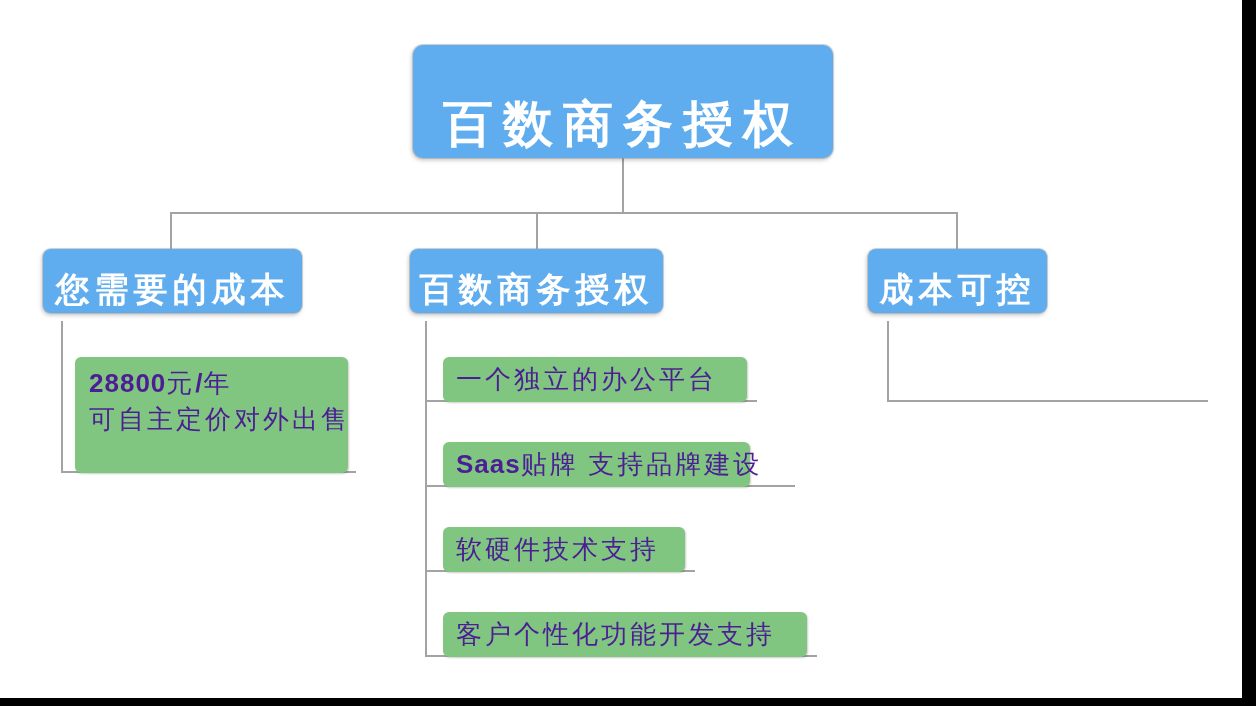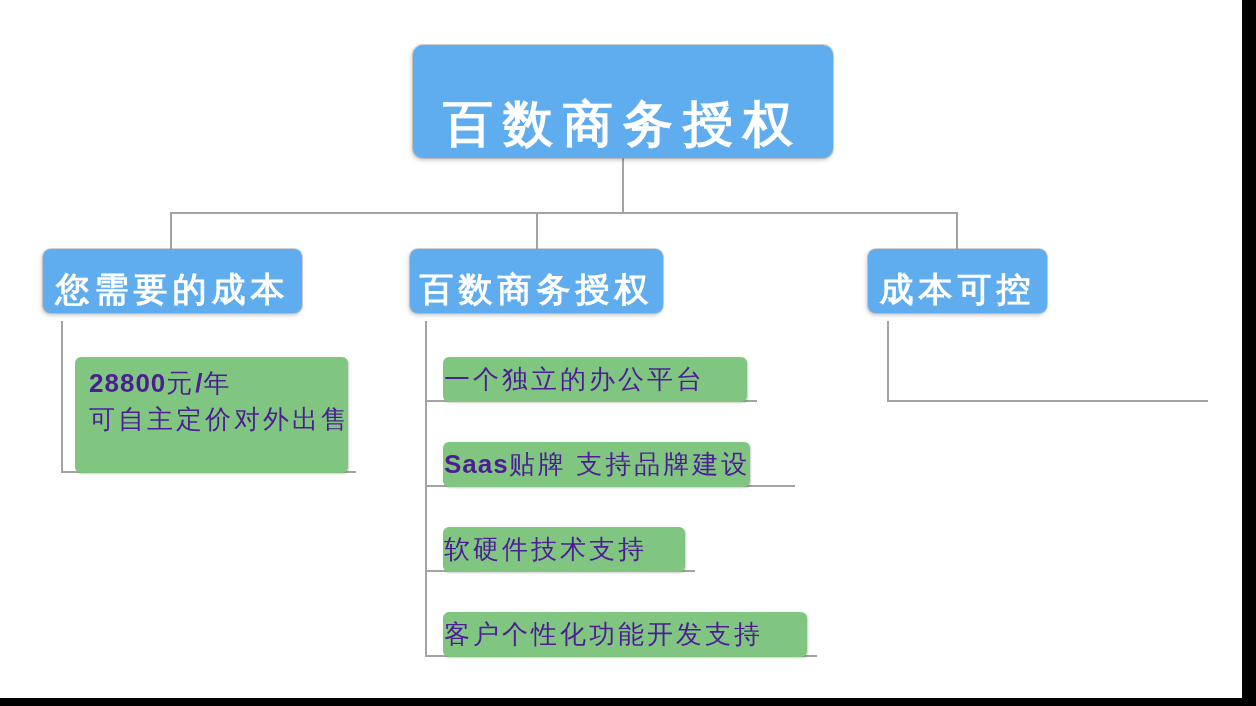--- a/index.html
+++ b/index.html
@@ -90,21 +90,21 @@
     letter-spacing: 3px;
     border-radius: 6px;
     z-index: 2;
     box-shadow: 1px 1px 2px rgba(0,0,0,0.2);
     white-space: nowrap;
   }
   .leaf.single {
     height: 45px;
     display: flex;
     align-items: center;
-    padding-left: 1px;
+    padding-left: 13px;
     box-sizing: border-box;
   }
   .leaf-cost    { left: 75px;  top: 357px; width: 273px; height: 116px;
                   padding: 8px 0 0 14px; box-sizing: border-box; line-height: 36px; }
   .leaf-m1      { left: 443px; top: 357px; width: 304px; }
   .leaf-m2      { left: 443px; top: 442px; width: 307px; }
   .leaf-m3      { left: 443px; top: 527px; width: 242px; }
   .leaf-m4      { left: 443px; top: 612px; width: 364px; }
   .leaf-r1      { left: 900px; top: 357px; width: 298px; }
 

